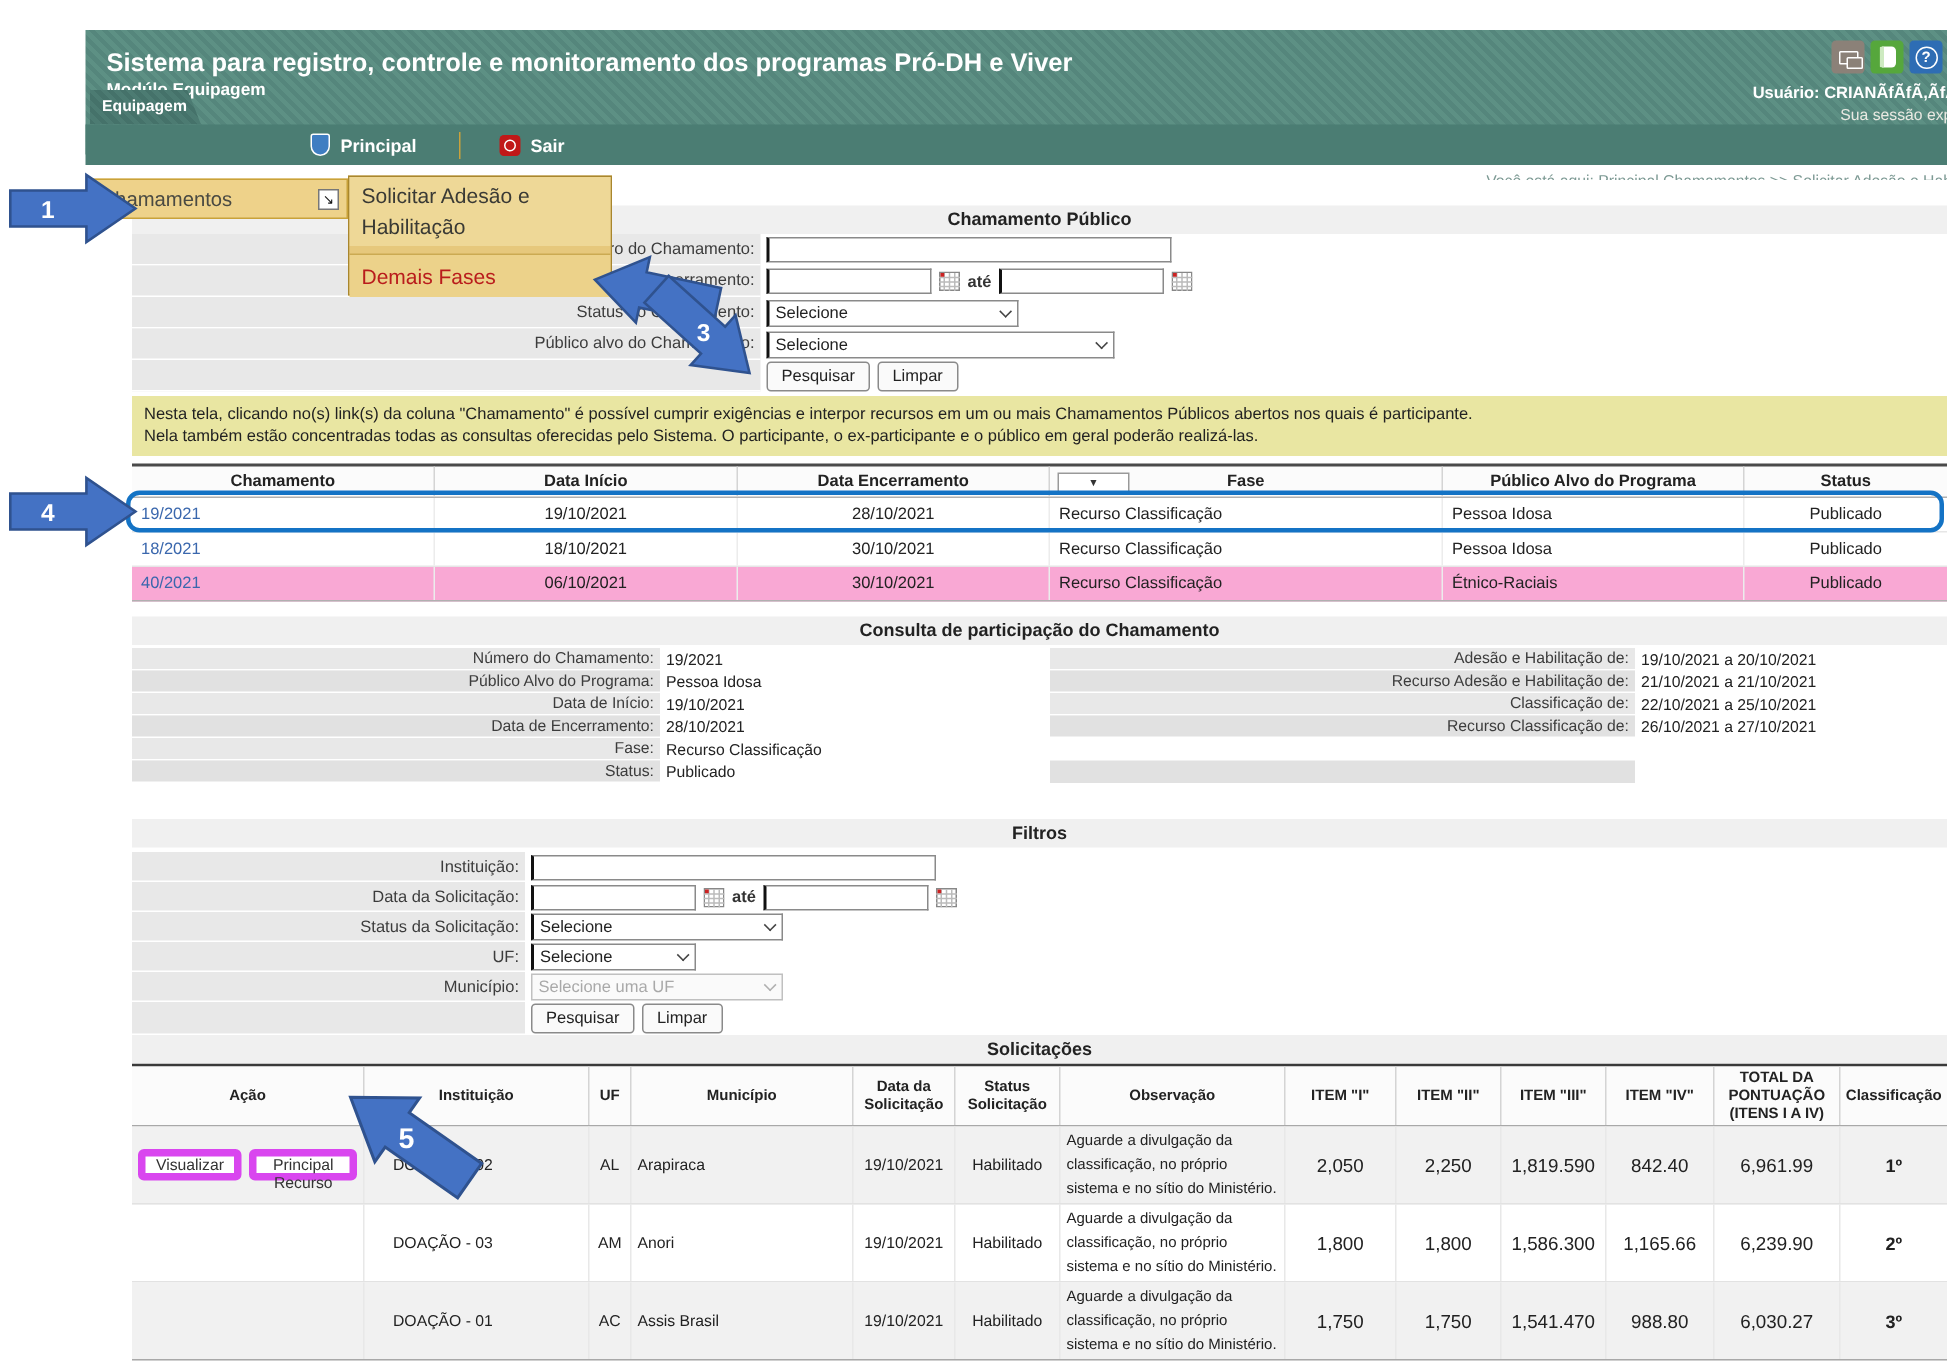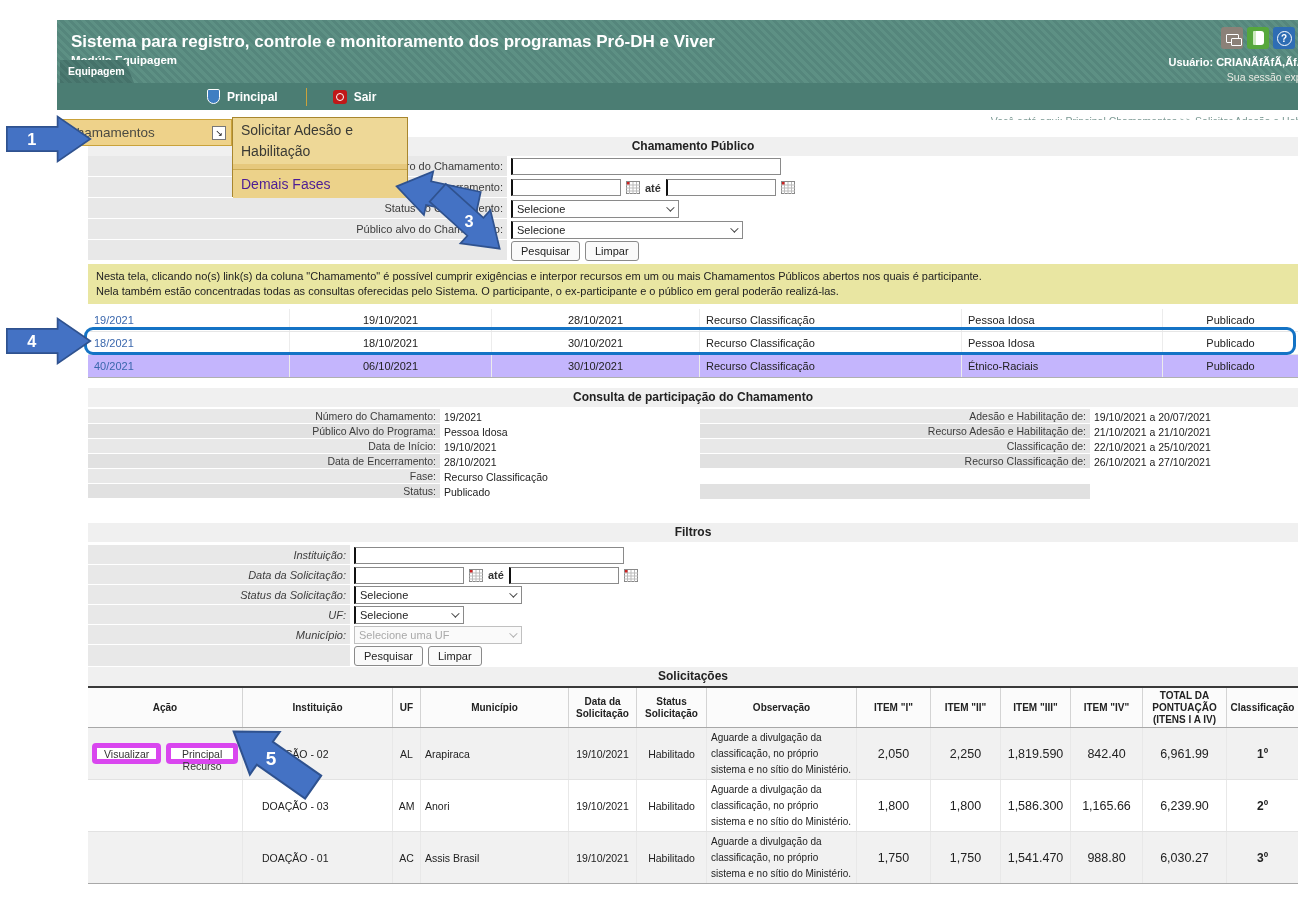--- a/index.html
+++ b/index.html
@@ -37,21 +37,21 @@
   .breadcrumb { position:absolute; top:111px; right:-36px; height:9px; overflow:hidden; }
   .breadcrumb span { font-size:10.5px; line-height:12px; color:#7d9a94; white-space:nowrap; }
 
   
   .content { position:absolute; left:88px; top:110px; width:1210px; padding-top:27px; }
   .tbar { height:19px; line-height:19px; background:#f0f0f0; font-size:12px; font-weight:bold; text-align:center; color:#222; }
 
   .frow { display:flex; height:21px; align-items:center; }
   .flab { width:419px; align-self:stretch; background:#e8e8e8; border-bottom:1px solid #fff;
     display:flex; align-items:center; justify-content:flex-end; padding-right:4px; font-size:11px; color:#3c3c3c; }
-  .flab-n { width:262px;font-style:italic; }
+  .flab-n { width:262px; }
   .ffield { flex:1; display:flex; align-items:center; padding-left:4px; gap:5px; }
   .tbox { height:17px; background:#fff; border:1px solid #8a8a8a; border-left:2px solid #111; }
   .w270 { width:270px; } .w110 { width:110px; }
   .ate { font-size:11px; font-weight:bold; color:#333; }
   .sel { height:18px; background:#fff; border:1px solid #8a8a8a; border-left:2px solid #111;
     display:flex; align-items:center; justify-content:space-between; padding:0 6px 0 4px; font-size:11px; color:#222; }
   .sel.dis { border-left:1px solid #c0c0c0; border-color:#c0c0c0; background:#fafafa; color:#a9a9a9; }
   .chev { width:6px; height:6px; border-right:1.6px solid #444; border-bottom:1.6px solid #444; transform:rotate(45deg) translateY(-2px); }
   .sel.dis .chev { border-color:#b0b0b0; }
   .w168 { width:168px; } .w232 { width:232px; } .w110s { width:110px; }
@@ -67,21 +67,21 @@
   .res-head { border-top:2px solid #4a4a4a; border-bottom:1px solid #b0b0b0; background:#fbfbfb; height:23px; }
   .res-head > div { display:flex; align-items:center; justify-content:center; font-size:11px; font-weight:bold; border-right:1px solid #d4d4d4; position:relative; }
   .res-head > div:last-child { border-right:none; }
   .mini-dd { position:absolute; left:5px; top:4px; width:48px; height:15px; border:1px solid #999; background:#fff;
     font-size:7px; color:#333; display:flex; align-items:center; justify-content:center; }
   .res-row { height:23px; border-bottom:1px solid #e6e6e6; }
   .res-row > div { display:flex; align-items:center; font-size:11px; border-right:1px solid #ececec; padding:0 6px; }
   .res-row > div:last-child { border-right:none; }
   .res-row .c { justify-content:center; }
   .res-row:last-child { border-bottom:1px solid #b0b0b0; }
-  .res-row.alt { background:#c4b5fd; }
+  .res-row.alt { background:#f9a8d4; }
   .lnk { color:#3a67ad; text-decoration:none; cursor:pointer; }
 
   
   .cons { margin-top:10px; }
   .cons-grid { margin-top:2px; }
   .crow { display:grid; grid-template-columns:352px 260px 390px 208px; height:15px; }
   .clab { background:#e8e8e8; border-bottom:1px solid #fff; display:flex; align-items:center; justify-content:flex-end;
     padding-right:4px; font-size:10.5px; color:#3c3c3c; }
   .crow:nth-child(even) .clab { background:#e1e1e1; }
   .cval { display:flex; align-items:center; padding-left:4px; font-size:10.5px; color:#222; }
@@ -113,21 +113,21 @@
 
   
   .dd-parent { position:absolute; left:60px; top:119px; width:172px; height:27px; background:#eed28a;
     border:1px solid #c9a23a; display:flex; align-items:center; padding:0 5px 0 6px; cursor:pointer; }
   .dd-parent-label { flex:1; font-size:13.5px; color:#4a4a42; }
   .dd-expand { width:14px; height:14px; background:#fff; border:1px solid #777; font-size:9px; color:#111;
     display:flex; align-items:center; justify-content:center; }
   .dd-panel { position:absolute; left:232px; top:117px; width:176px; height:80px; background:#e6c87c; border:1px solid #a8862e; }
   .dd-item1 { height:46px; background:#eed897; font-size:14px; color:#3a3a35; line-height:21px; padding:2px 8px; cursor:pointer; }
   .dd-div { height:6px; background:#e6c87c; border-bottom:1px solid #cbaa52; }
-  .dd-item2 { height:28px; background:#ecd28a; font-size:14px; color:#4c1d95; display:flex; align-items:center; padding:0 8px; cursor:pointer; }
+  .dd-item2 { height:28px; background:#ecd28a; font-size:14px; color:#b91c1c; display:flex; align-items:center; padding:0 8px; cursor:pointer; }
 
   .hl-rect { position:absolute; left:84px; top:327px; width:1212px; height:28px;
     border:3px solid #1473c5; border-radius:9px; pointer-events:none; }
 
   svg.arrow { position:absolute; overflow:visible; }
   svg.arrow text { font-family:"Liberation Sans",sans-serif; font-size:19px; font-weight:bold; fill:#fff; text-anchor:middle; }
 </style>
 </head>
 <body>
 
@@ -220,20 +220,33 @@
       <button class="btn">Limpar</button>
     </div>
   </div>
 
   <div class="notice">
     <div>Nesta tela, clicando no(s) link(s) da coluna "Chamamento" é possível cumprir exigências e interpor recursos em um ou mais Chamamentos Públicos abertos nos quais é participante.</div>
     <div>Nela também estão concentradas todas as consultas oferecidas pelo Sistema. O participante, o ex-participante e o público em geral poderão realizá-las.</div>
   </div>
 
   <div class="res">
+    <div class="res-head">
+      <div>Chamamento</div>
+      <div>Data Início</div>
+      <div>Data Encerramento</div>
+      <div class="fase-head">
+        <span class="mini-dd">
+            <span>▼</span>
+          </span>
+        <span>Fase</span>
+      </div>
+      <div>Público Alvo do Programa</div>
+      <div>Status</div>
+    </div>
     <div class="res-row">
       <div>
           <a class="lnk">19/2021</a>
         </div>
       <div class="c">19/10/2021</div>
       <div class="c">28/10/2021</div>
       <div>Recurso Classificação</div>
       <div>Pessoa Idosa</div>
       <div class="c">Publicado</div>
     </div>
@@ -259,21 +272,21 @@
     </div>
   </div>
 
   <div class="cons">
     <div class="tbar">Consulta de participação do Chamamento</div>
     <div class="cons-grid">
       <div class="crow">
         <div class="clab">Número do Chamamento:</div>
         <div class="cval">19/2021</div>
         <div class="clab">Adesão e Habilitação de:</div>
-        <div class="cval">19/10/2021 a 20/07/2021</div>
+        <div class="cval">19/10/2021 a 20/10/2021</div>
       </div>
       <div class="crow">
         <div class="clab">Público Alvo do Programa:</div>
         <div class="cval">Pessoa Idosa</div>
         <div class="clab">Recurso Adesão e Habilitação de:</div>
         <div class="cval">21/10/2021 a 21/10/2021</div>
       </div>
       <div class="crow">
         <div class="clab">Data de Início:</div>
         <div class="cval">19/10/2021</div>

